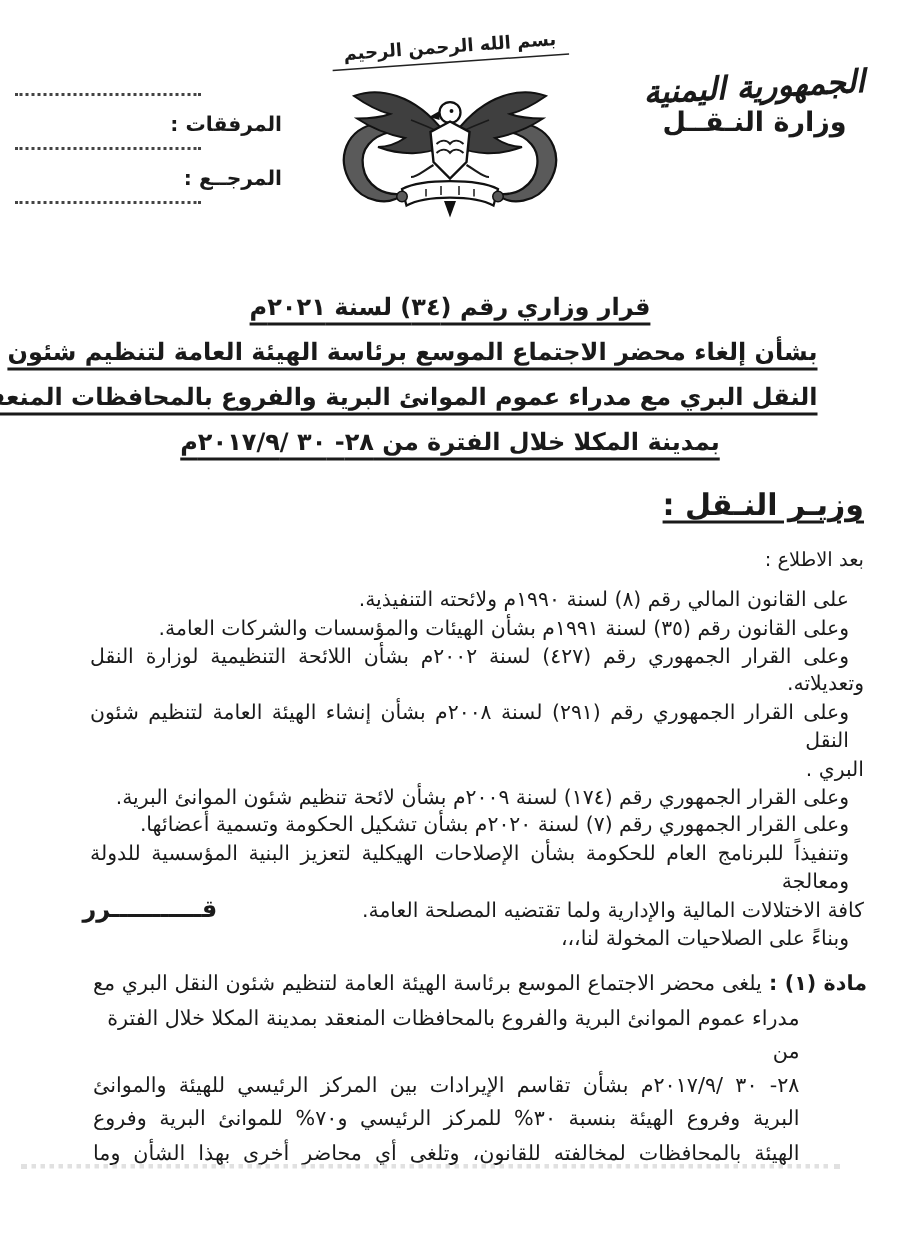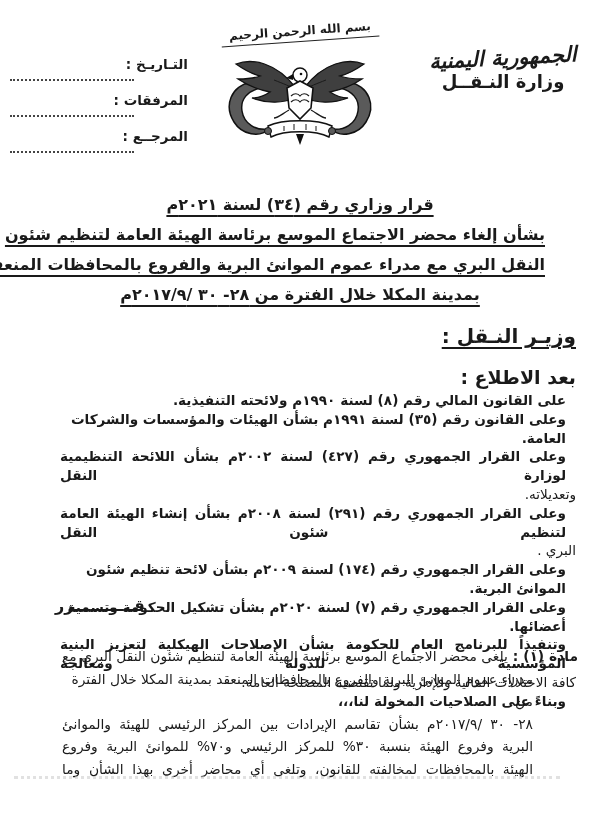--- a/index.html
+++ b/index.html
@@ -34,25 +34,25 @@
   }
   .title-line{
     text-decoration:underline;text-decoration-thickness:1.5px;
     text-underline-offset:5px;white-space:nowrap;
   }
   
   .minister{
     position:absolute;top:324px;right:24px;font-weight:bold;font-size:20px;
     text-decoration:underline;text-decoration-thickness:1.5px;text-underline-offset:4px;
   }
-  .review{position:absolute;top:366px;right:24px;font-weight:bold;font-size:19px;}
+  .review{position:absolute;top:366px;right:24px;font-weight:normal;font-size:13px;}
   
   .preamble{position:absolute;top:391px;right:24px;left:60px;font-size:13.6px;line-height:18.8px;}
   .pl{text-align:right;}
-  .pl.first{padding-right:10px;font-weight:bold;}
+  .pl.first{padding-right:10px;}
   .line-j{text-align:justify;text-align-last:justify;}
   
   .decree-word{
     position:absolute;top:596px;right:55px;left:55px;text-align:left;
     font-weight:bold;font-size:16px;
   }
   
   .article{position:absolute;top:645px;right:22px;left:62px;font-size:13.8px;line-height:22.5px;}
   .al{text-align:right;}
   .al.cont{padding-right:45px;}
@@ -108,21 +108,20 @@
         <circle cx="118" cy="85" r="3.5" fill="#5a5a5a" stroke="#111"></circle>
         <path class="ln" d="M70,80 L70,85 M80,78 L80,84 M92,78 L92,84 M102,80 L102,85" stroke-width="1"></path>
 
         <polygon points="82,88 90,88 86,99" fill="#111"></polygon>
       </svg>
     </div>
   </div>
 
   <div class="hdr-left">
     <div class="fld-row">
-      <div class="fld-label">التـاريـخ :</div>
       <div class="dots"></div>
     </div>
     <div class="fld-row">
       <div class="fld-label">المرفقات :</div>
       <div class="dots"></div>
     </div>
     <div class="fld-row">
       <div class="fld-label">المرجــع :</div>
       <div class="dots"></div>
     </div>

